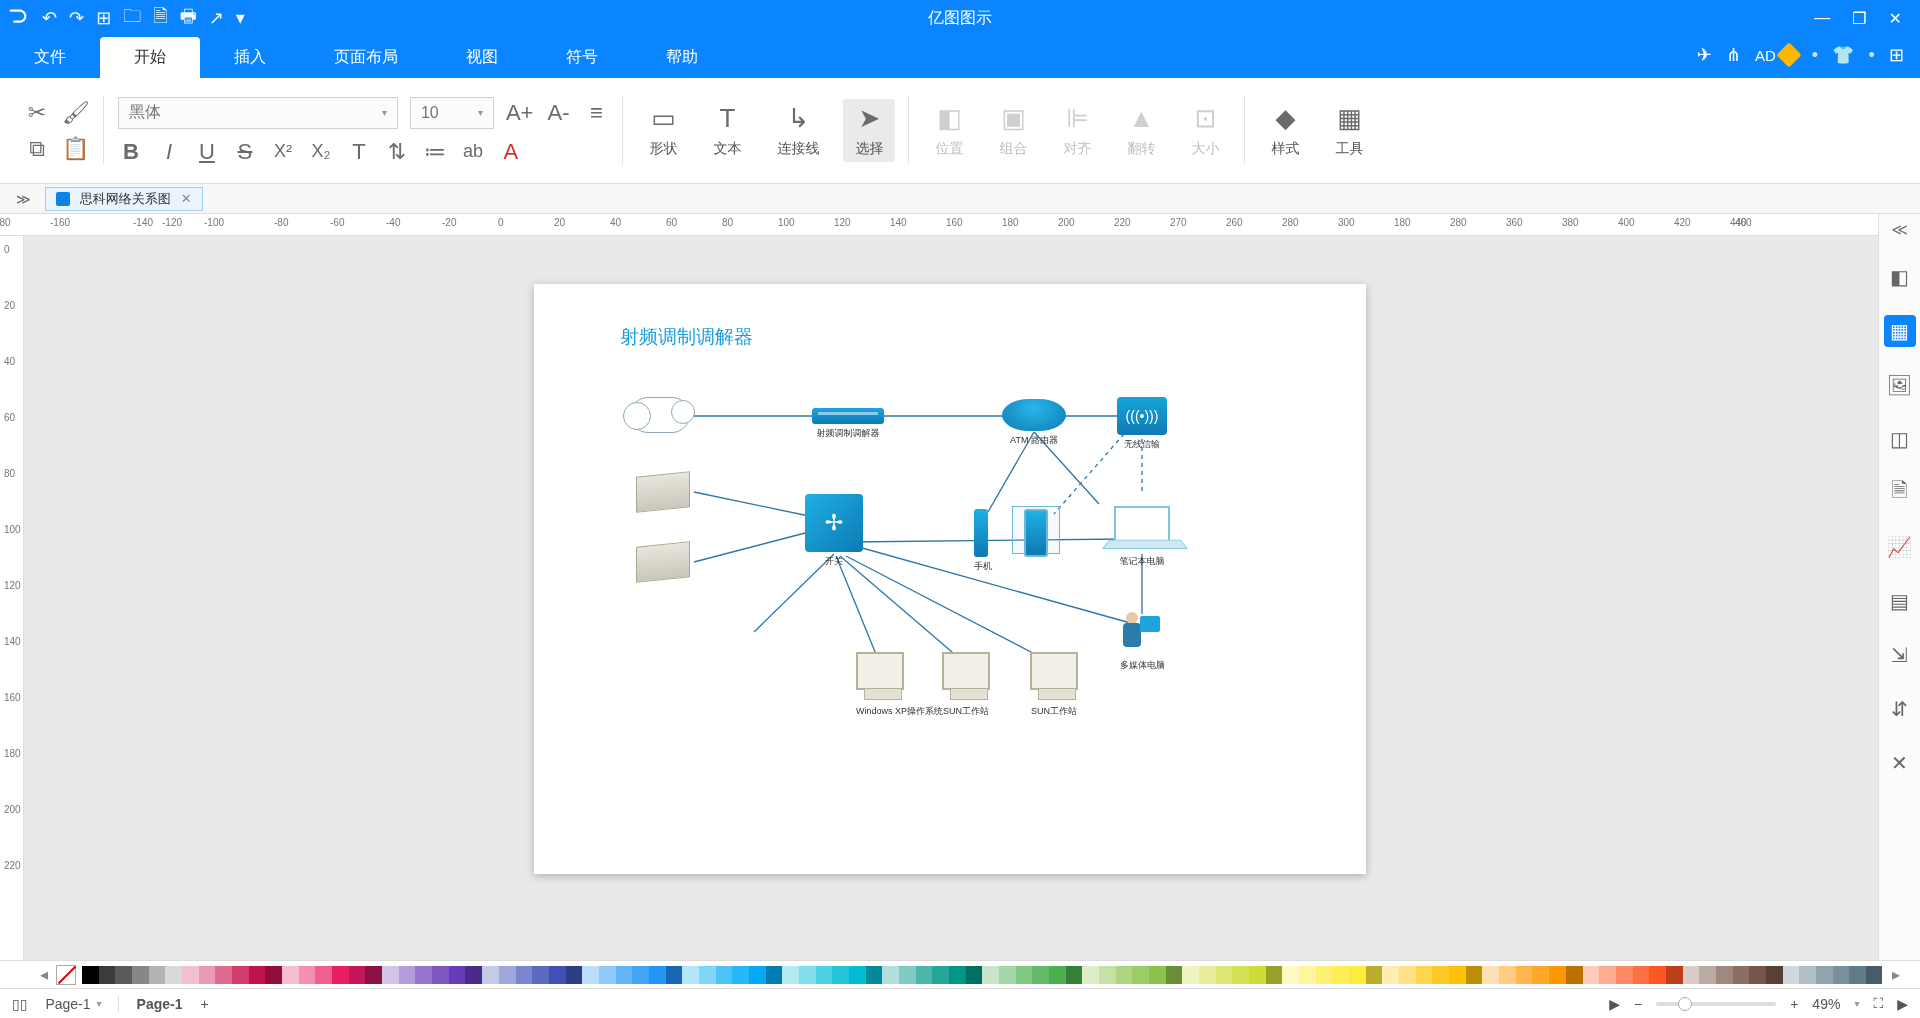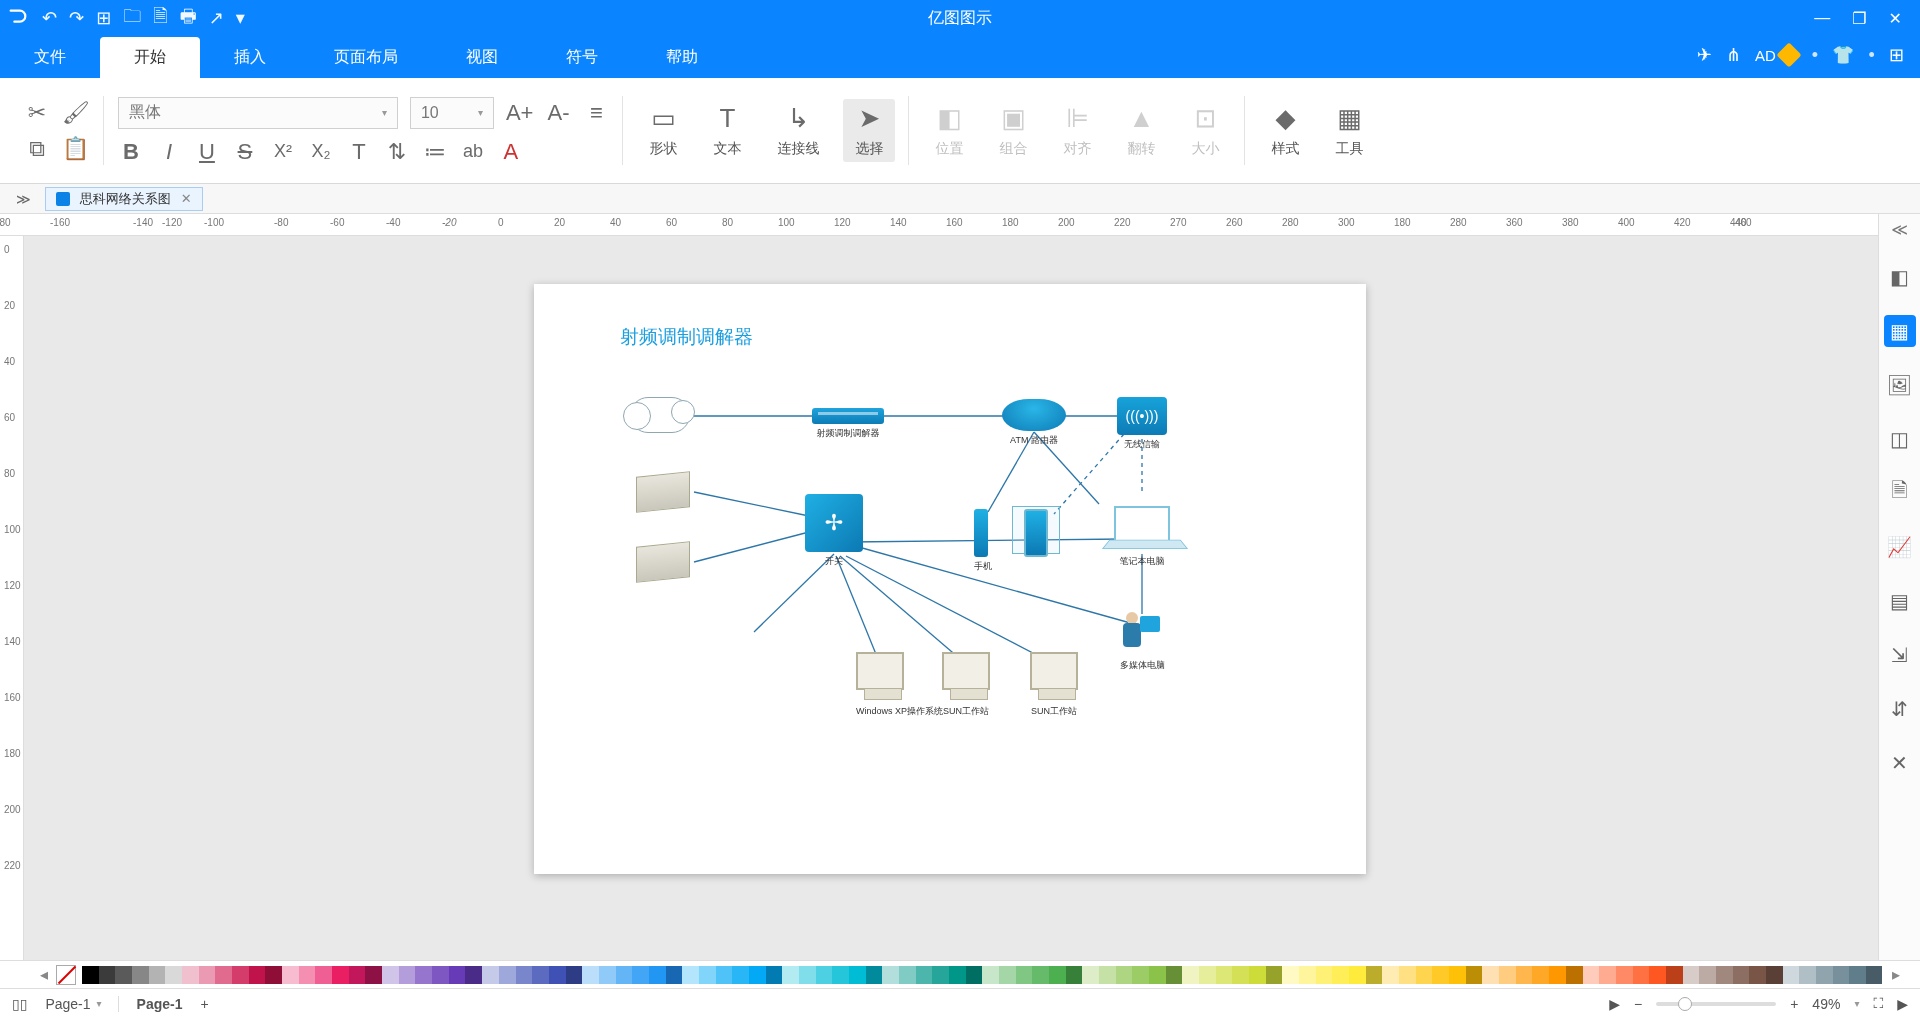--- a/index.html
+++ b/index.html
@@ -267,21 +267,21 @@
   <div class="canvaswrap">
     <div class="hruler" id="hruler">
         <span style="left: -6px;">180</span>
         <span style="left: 50px;">-160</span>
         <span style="left: 106px; margin-left: 27px;">-140</span>
         <span style="left: 162px;">-120</span>
         <span style="left: 204px;">-100</span>
         <span style="left: 274px;">-80</span>
         <span style="left: 330px;">-60</span>
         <span style="left: 386px;">-40</span>
-        <span style="left: 442px; font-style: italic;">-20</span>
+        <span style="left: 442px;">-20</span>
         <span style="left: 498px;">0</span>
         <span style="left: 554px;">20</span>
         <span style="left: 610px;">40</span>
         <span style="left: 666px;">60</span>
         <span style="left: 722px;">80</span>
         <span style="left: 778px;">100</span>
         <span style="left: 834px;">120</span>
         <span style="left: 890px;">140</span>
         <span style="left: 946px;">160</span>
         <span style="left: 1002px;">180</span>

